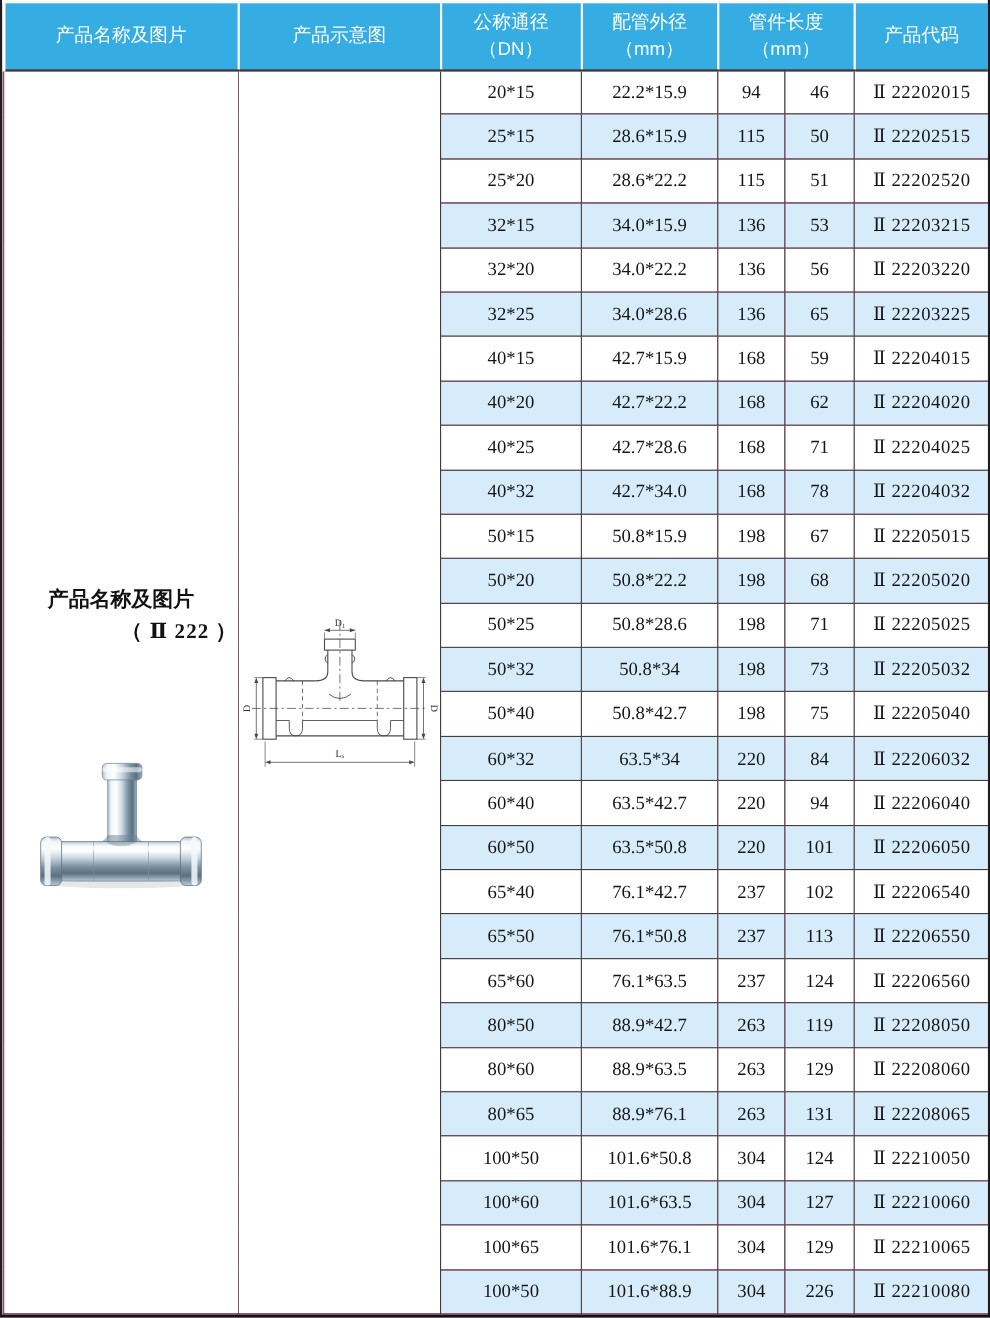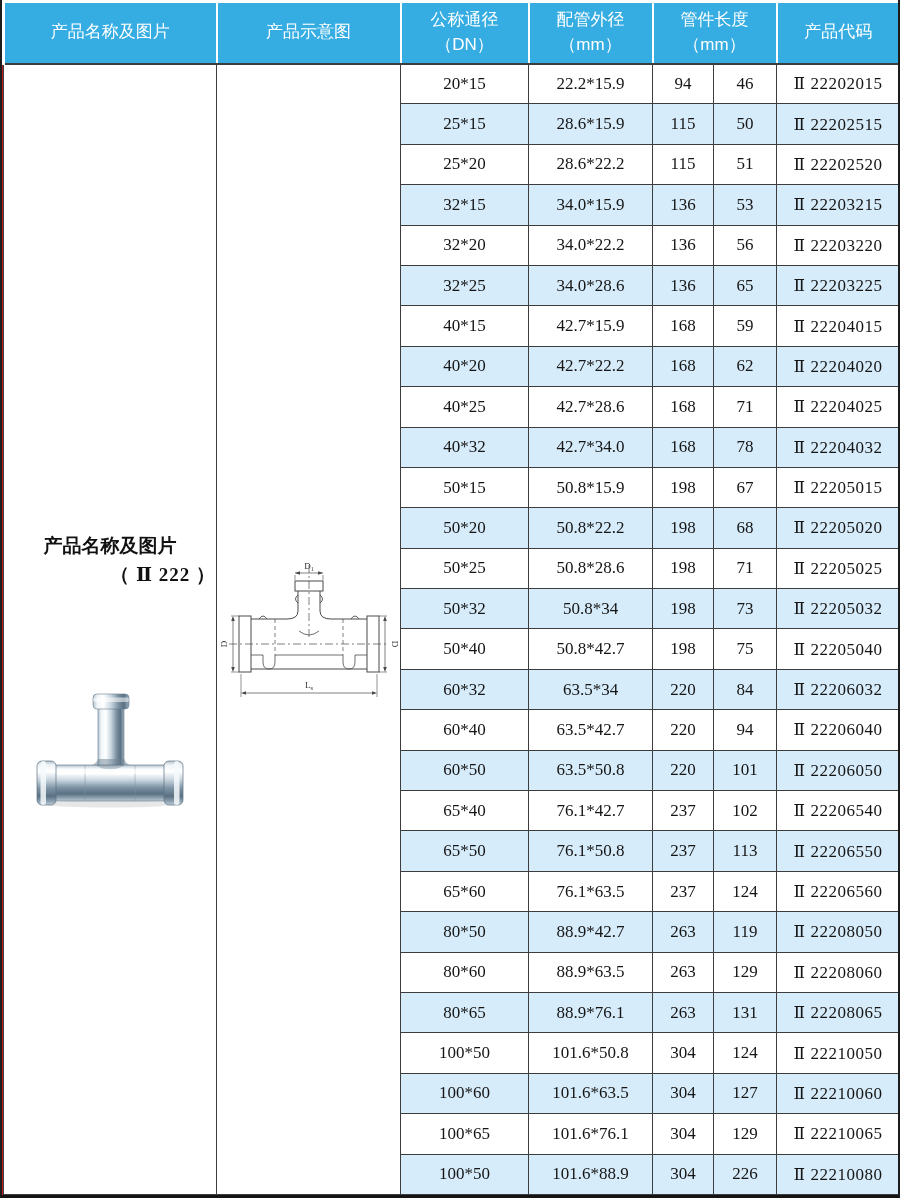--- a/index.html
+++ b/index.html
@@ -1,34 +1,34 @@
 <!DOCTYPE html>
 <html><head>
 <meta charset="utf-8">
 <style>
   html,body{margin:0;padding:0;background:#ffffff;}
   body{font-family:"Liberation Sans","DejaVu Sans",sans-serif;}
   .page{
-    width:900px;height:1198px;position:relative;background:#b91c1c;
+    width:900px;height:1198px;position:relative;background:#f9a8d4;
     box-sizing:border-box;border-left:2px solid #1c1c1c;border-right:2px solid #1c1c1c;border-bottom:3px solid #141414;
     overflow:hidden;
   }
   table.spec{
     width:896px;height:1195px;border-collapse:collapse;table-layout:fixed;
   }
   
   th{
     background:#36ade2;color:#ffffff;font-weight:normal;
     font-size:17px;line-height:1.45;text-align:center;vertical-align:middle;
     border-top:3px solid #ffffff;border-bottom:2px solid #3d3d3d;
     border-left:2px solid #ffffff;border-right:2px solid #ffffff;
     padding:0;
   }
   th:first-child{border-left:3px solid #ffffff;}
-  th:last-child{border-right:1px solid #737373;}
+  th:last-child{border-right:3px solid #737373;}
   thead tr{height:62px;}
   
   tbody tr{height:40.4px;}
   td{
     border:1px solid #3d3d3d;text-align:center;vertical-align:middle;
     font-family:"Liberation Serif","DejaVu Serif",serif;
     font-size:17px;color:#151515;padding:0;overflow:hidden;
   }
   tbody tr:nth-child(odd) td{background:#ffffff;}
   tbody tr:nth-child(even) td{background:#d7ecfa;}

